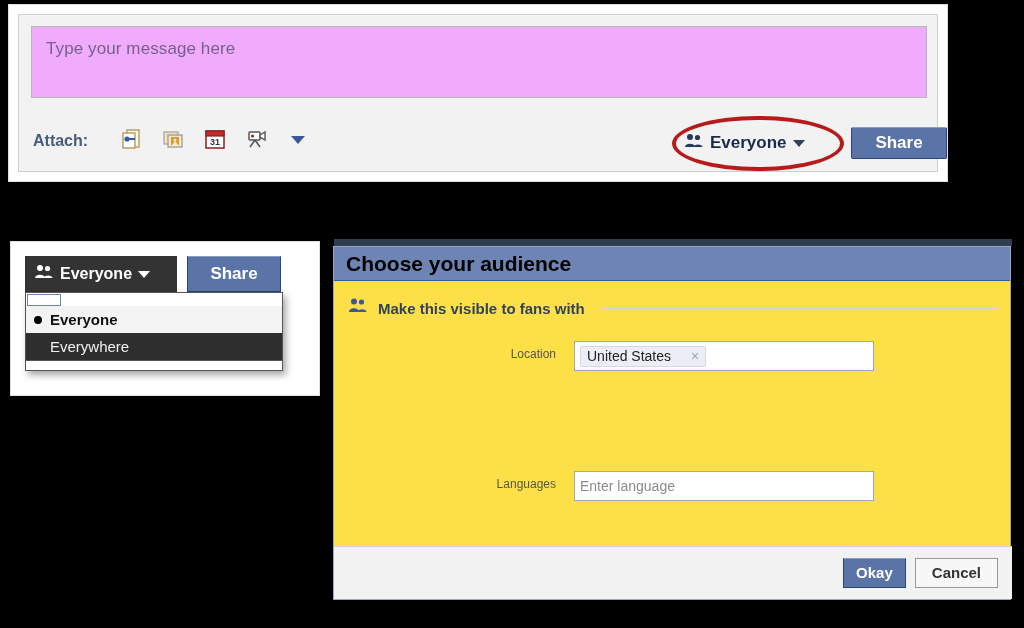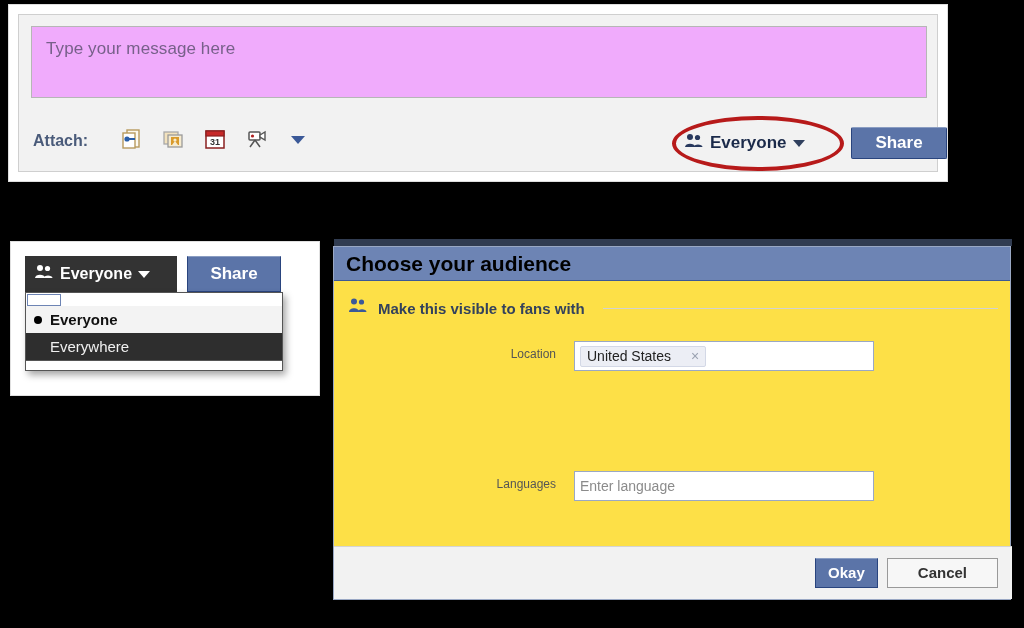--- a/index.html
+++ b/index.html
@@ -369,21 +369,21 @@
   }
   #cancel-button {
     min-width: 70px; height: 30px;
     background: #f7f7f7;
     border: 1px solid #999999;
     color: #333333;
     font-size: 15px;
     font-weight: bold;
     line-height: 28px;
     text-align: center;
-    padding: 0 30px;
+    padding: 0 16px;
     cursor: pointer;
   }
 </style>
 </head>
 <body>
 
 <div id="composer-panel">
   <div id="composer-inner">
 
     <div id="composer-textarea">

